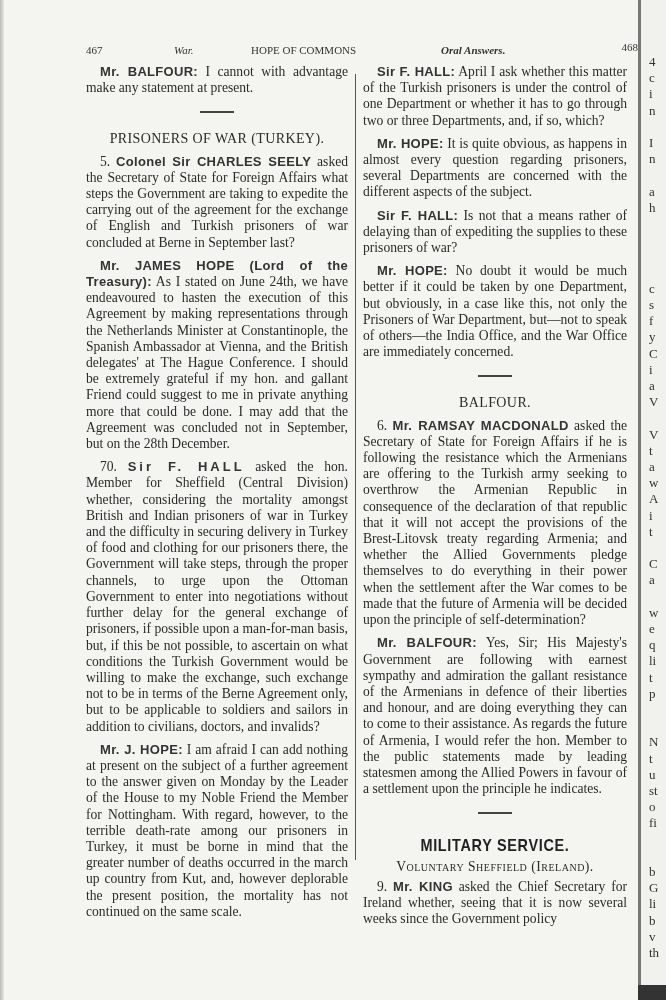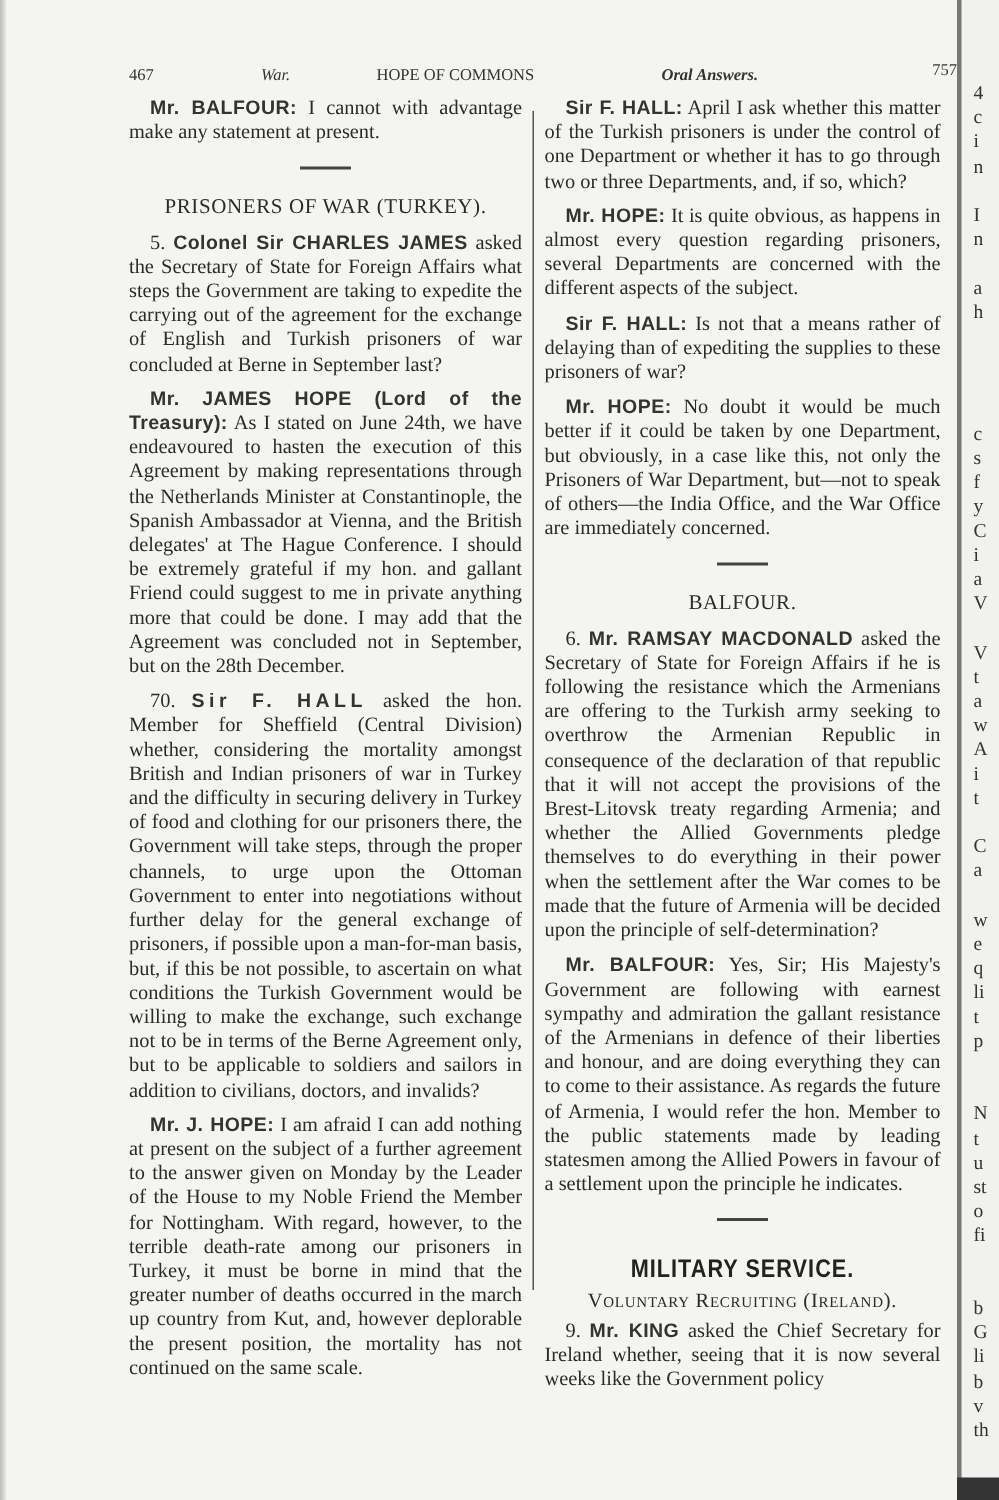--- a/index.html
+++ b/index.html
@@ -65,30 +65,30 @@
 <body>
 
 <div class="page">
   <div class="left-edge"></div>
 
   <div class="header">
     <span class="h-left">467</span>
     <span class="h-war">War.</span>
     <span class="h-title">HOPE OF COMMONS</span>
     <span class="h-oral">Oral Answers.</span>
-    <span class="h-right">757</span>
+    <span class="h-right">468</span>
   </div>
 
   <div class="col col-left">
     <p><span class="spk">Mr. BALFOUR:</span><span> I cannot with advantage make any statement at present.</span></p>
 
     <div class="rule"></div>
     <p class="sec-head">PRISONERS OF WAR (TURKEY).</p>
 
-    <p><span>5. </span><span class="spk">Colonel Sir CHARLES JAMES</span><span> asked the Secretary of State for Foreign Affairs what steps the Government are taking to expedite the carrying out of the agreement for the exchange of English and Turkish prisoners of war concluded at Berne in September last?</span></p>
+    <p><span>5. </span><span class="spk">Colonel Sir CHARLES SEELY</span><span> asked the Secretary of State for Foreign Affairs what steps the Government are taking to expedite the carrying out of the agreement for the exchange of English and Turkish prisoners of war concluded at Berne in September last?</span></p>
 
     <p><span class="spk">Mr. JAMES HOPE (Lord of the Treasury):</span><span> As I stated on June 24th, we have endeavoured to hasten the execution of this Agreement by making representations through the Netherlands Minister at Constantinople, the Spanish Ambassador at Vienna, and the British delegates' at The Hague Conference. I should be extremely grateful if my hon. and gallant Friend could suggest to me in private anything more that could be done. I may add that the Agreement was concluded not in September, but on the 28th December.</span></p>
 
     <p><span>70. </span><span class="spk spaced">Sir F. HALL</span><span> asked the hon. Member for Sheffield (Central Division) whether, considering the mortality amongst British and Indian prisoners of war in Turkey and the difficulty in securing delivery in Turkey of food and clothing for our prisoners there, the Government will take steps, through the proper channels, to urge upon the Ottoman Government to enter into negotiations without further delay for the general exchange of prisoners, if possible upon a man-for-man basis, but, if this be not possible, to ascertain on what conditions the Turkish Government would be willing to make the exchange, such exchange not to be in terms of the Berne Agreement only, but to be applicable to soldiers and sailors in addition to civilians, doctors, and invalids?</span></p>
 
     <p><span class="spk">Mr. J. HOPE:</span><span> I am afraid I can add nothing at present on the subject of a further agreement to the answer given on Monday by the Leader of the House to my Noble Friend the Member for Nottingham. With regard, however, to the terrible death-rate among our prisoners in Turkey, it must be borne in mind that the greater number of deaths occurred in the march up country from Kut, and, however deplorable the present position, the mortality has not continued on the same scale.</span></p>
   </div>
 
   <div class="col-divider"></div>
 
@@ -103,23 +103,23 @@
 
     <div class="rule"></div>
     <p class="sec-head">BALFOUR.</p>
 
     <p><span>6. </span><span class="spk">Mr. RAMSAY MACDONALD</span><span> asked the Secretary of State for Foreign Affairs if he is following the resistance which the Armenians are offering to the Turkish army seeking to overthrow the Armenian Republic in consequence of the declaration of that republic that it will not accept the provisions of the Brest-Litovsk treaty regarding Armenia; and whether the Allied Governments pledge themselves to do everything in their power when the settlement after the War comes to be made that the future of Armenia will be decided upon the principle of self-determination?</span></p>
 
     <p><span class="spk">Mr. BALFOUR:</span><span> Yes, Sir; His Majesty's Government are following with earnest sympathy and admiration the gallant resistance of the Armenians in defence of their liberties and honour, and are doing everything they can to come to their assistance. As regards the future of Armenia, I would refer the hon. Member to the public statements made by leading statesmen among the Allied Powers in favour of a settlement upon the principle he indicates.</span></p>
 
     <div class="rule"></div>
     <p class="big-head">MILITARY SERVICE.</p>
-    <p class="sub-head">Voluntary Recruiting (Ireland).</p>
+    <p class="sub-head">Voluntary Sheffield (Ireland).</p>
 
-    <p><span>9. </span><span class="spk">Mr. KING</span><span> asked the Chief Secretary for Ireland whether, seeing that it is now several weeks like the Government policy</span></p>
+    <p><span>9. </span><span class="spk">Mr. KING</span><span> asked the Chief Secretary for Ireland whether, seeing that it is now several weeks since the Government policy</span></p>
   </div>
 
   <div class="next-page" id="nextpage">
       <div style="top: 54px;">4</div>
       <div style="top: 70.2px;">c</div>
       <div style="top: 86.4px;">i</div>
       <div style="top: 102.6px;">n</div>
       <div style="top: 118.8px;"></div>
       <div style="top: 135px;">I</div>
       <div style="top: 151.2px;">n</div>

